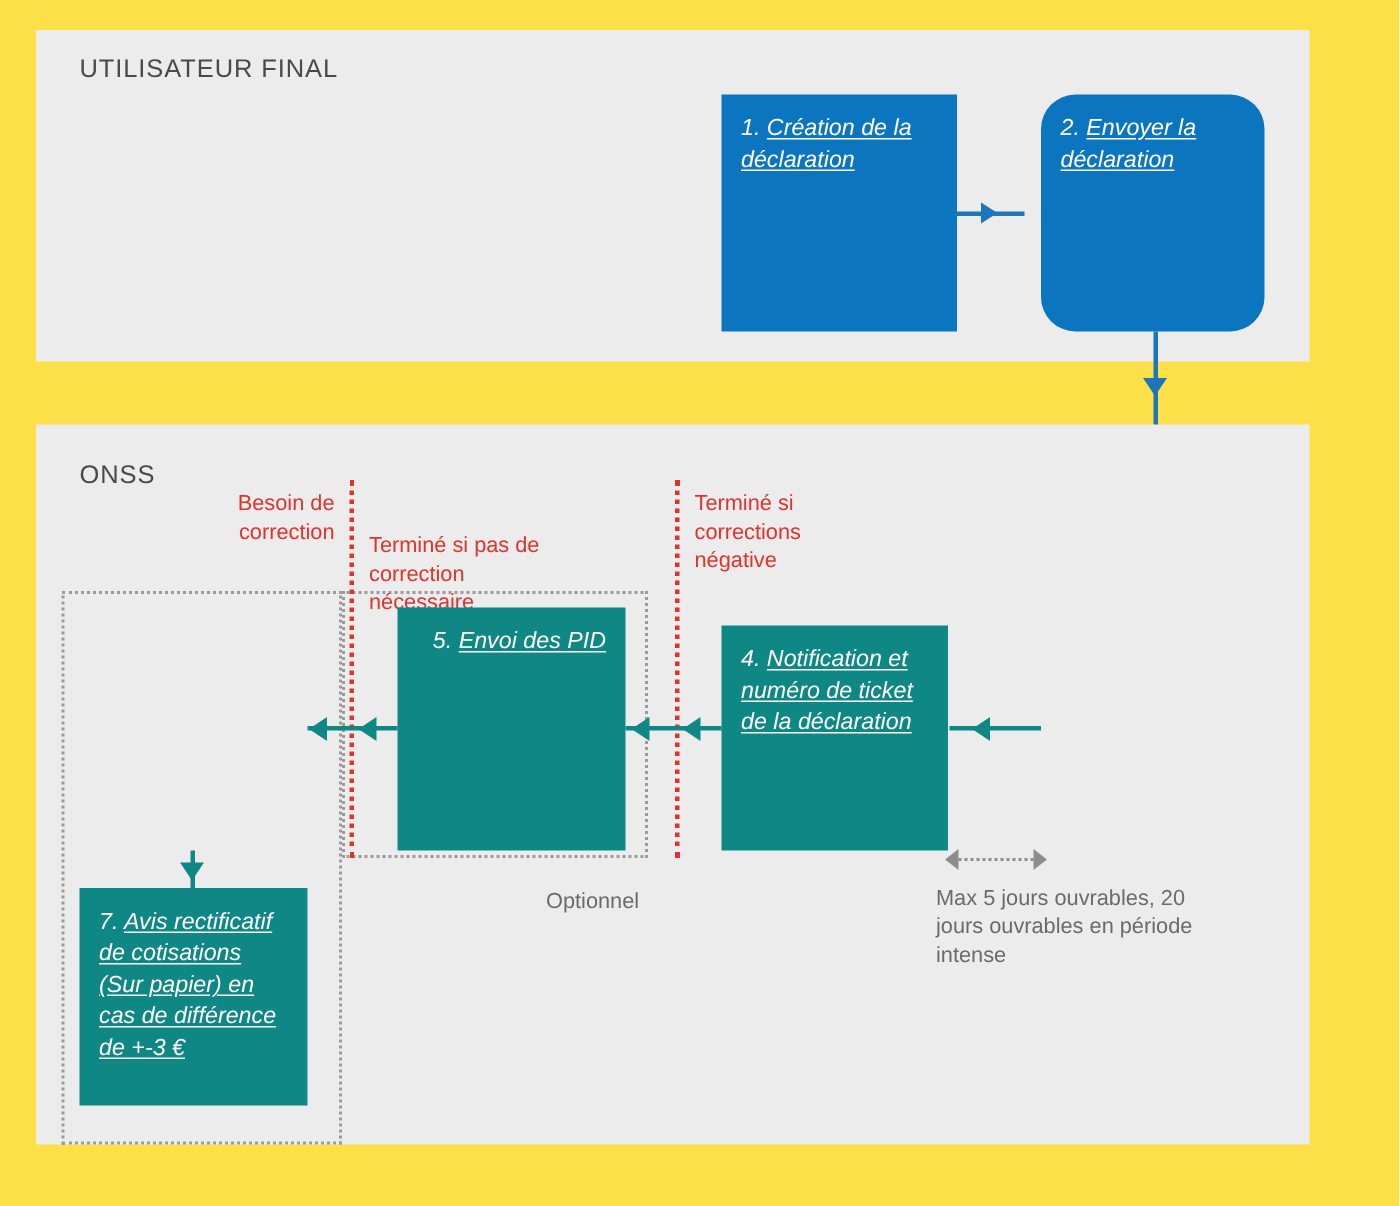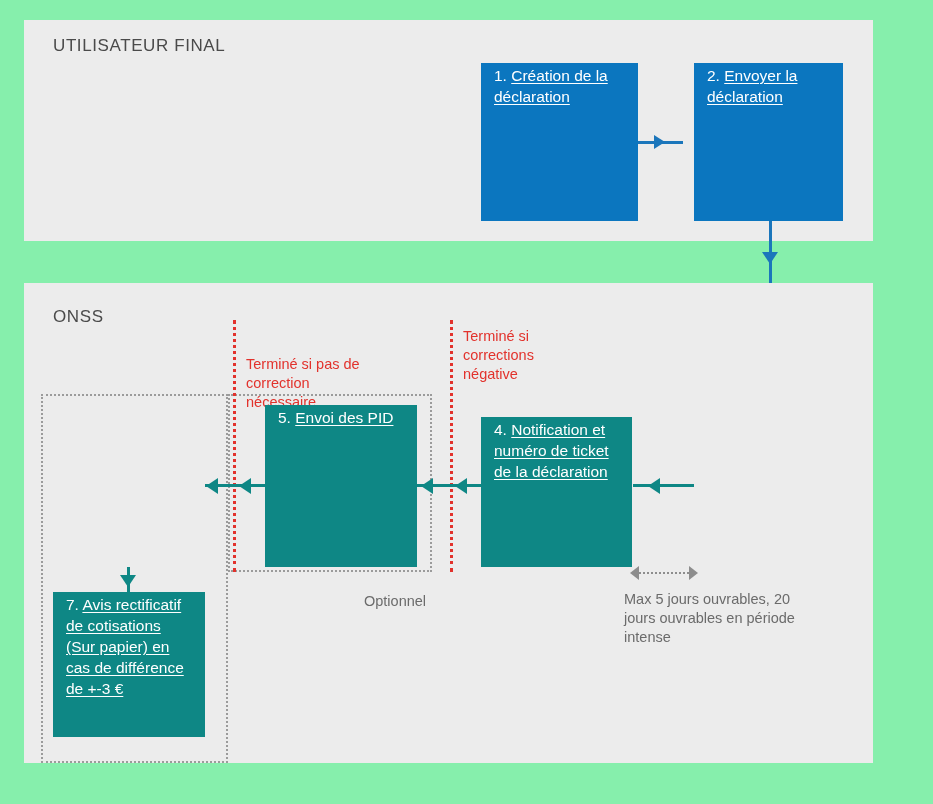--- a/index.html
+++ b/index.html
@@ -7,21 +7,21 @@
     padding: 0;
     background: #ffffff;
   }
   body {
     font-family: "Liberation Sans", sans-serif;
   }
   #canvas {
     position: relative;
     width: 933px;
     height: 804px;
-    background: #86efac;
+    background: #fde047;
     overflow: hidden;
   }
 
   
   .panel {
     position: absolute;
     background: #ececec;
   }
   .panel-title {
     position: absolute;
@@ -31,22 +31,23 @@
     white-space: nowrap;
   }
 
   
   .box {
     position: absolute;
     box-sizing: border-box;
     color: #ffffff;
     font-size: 15.5px;
     line-height: 21px;
-    padding: 2px 13px 10px 13px;
+    padding: 12px 13px 10px 13px;
     overflow: hidden;
+    font-style: italic;
   }
   .box-blue { background: #0b76bf; }
   .box-teal { background: #0e8785; }
   .box .num { text-decoration: none; }
   .box .lbl { text-decoration: underline; text-underline-offset: 2px; }
 
   
   .hline, .vline {
     position: absolute;
     background: #1b76bb;
@@ -143,45 +144,46 @@
 <div id="canvas">
 
   <div class="panel" style="left:24px; top:20px; width:849px; height:221px;"></div>
   <div class="panel-title" style="left:53px; top:36px;">UTILISATEUR FINAL</div>
 
   <div class="box box-blue" style="left:481px; top:63px; width:157px; height:158px;">
     <span class="num">1. </span>
     <span class="lbl">Création de la déclaration</span>
   </div>
 
-  <div class="box box-blue" style="left:694px; top:63px; width:149px; height:158px;">
+  <div class="box box-blue" style="left:694px; top:63px; width:149px; height:158px;border-radius:23px;">
     <span class="num">2. </span>
     <span class="lbl">Envoyer la déclaration</span>
   </div>
 
   <div class="hline" style="left:638px; top:141px; width:45px; height:3px;"></div>
   <div class="arrow arrow-right-blue" style="left:654px; top:135px;"></div>
 
   <div class="vline" style="left:769px; top:221px; width:3px; height:196px;"></div>
   <div class="arrow arrow-down-blue" style="left:762px; top:252px;"></div>
 
   <div class="panel" style="left:24px; top:283px; width:849px; height:480px;"></div>
   <div class="panel-title" style="left:53px; top:307px;">ONSS</div>
 
   <div class="dot-region" style="left:41px; top:394px; width:187px; height:369px;"></div>
   <div class="dot-region" style="left:228px; top:394px; width:204px; height:178px;"></div>
 
   <div class="red-divider" style="left:233px; top:320px; height:252px;"></div>
   <div class="red-divider" style="left:450px; top:320px; height:252px;"></div>
 
+  <div class="red-note right" style="left:123px; top:327px; width:100px;">Besoin de correction</div>
   <div class="red-note" style="left:246px; top:327px; width:135px;margin-top:28px;">Terminé si pas de correction nécessaire</div>
   <div class="red-note" style="left:463px; top:327px; width:110px;">Terminé si corrections négative</div>
 
 
-  <div class="box box-teal" style="left:265px; top:405px; width:152px; height:162px;">
+  <div class="box box-teal" style="left:265px; top:405px; width:152px; height:162px;text-align:right;">
     <span class="num">5. </span>
     <span class="lbl">Envoi des PID</span>
   </div>
 
   <div class="box box-teal" style="left:481px; top:417px; width:151px; height:150px;">
     <span class="num">4. </span>
     <span class="lbl">Notification et numéro de ticket de la déclaration</span>
   </div>
 
 

